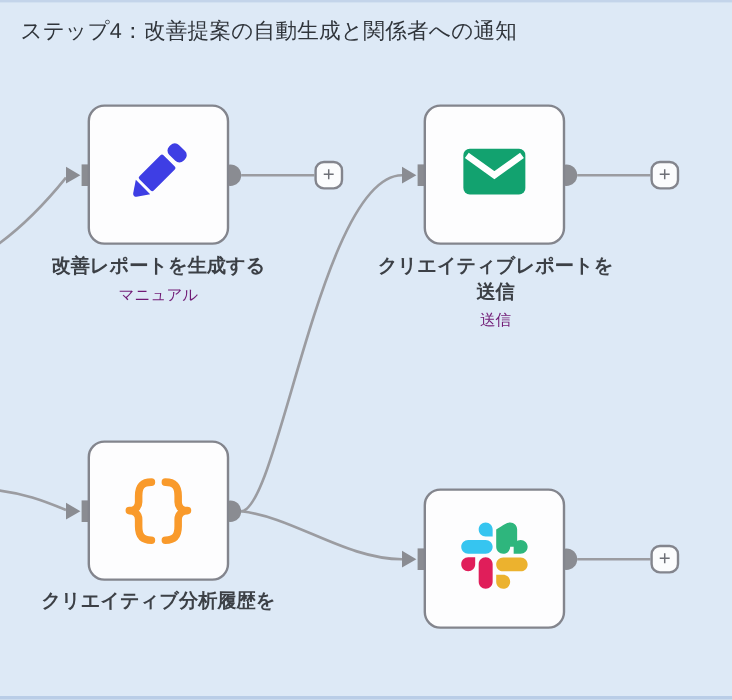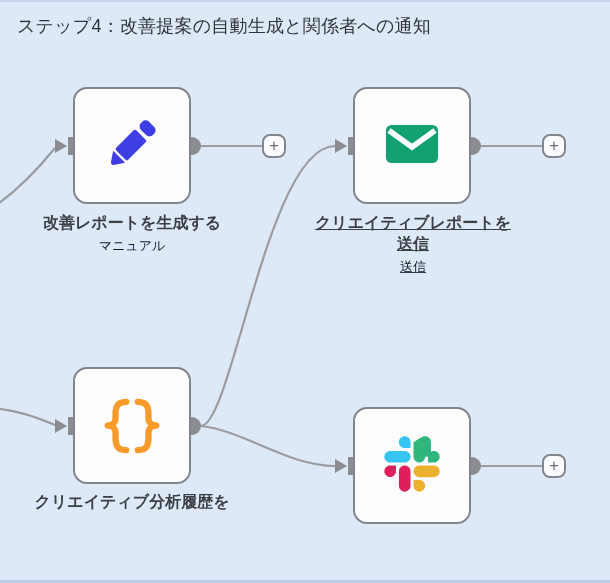--- a/index.html
+++ b/index.html
@@ -32,25 +32,25 @@
     user-select:none;
   }
   .plus-1{left:262px;top:132px;}
   .plus-2{left:542px;top:132px;}
   .plus-3{left:542px;top:452px;}
   .nodelabel{
     position:absolute;width:260px;text-align:center;
     font-size:16px;font-weight:600;color:#3c4046;line-height:21px;
   }
   .label-1{left:2px;top:210px;}
-  .label-2{left:283px;top:210px;text-decoration:underline;}
+  .label-2{left:283px;top:210px;}
   .label-3{left:2px;top:489px;}
   .label-4{left:283px;top:528px;}
   .subtitle{
-    margin-top:5px;font-size:13px;font-weight:400;color:#0f172a;line-height:16px;
+    margin-top:5px;font-size:13px;font-weight:400;color:#701a75;line-height:16px;
   }
   .braces-glyph{display:block;}
 </style>
 </head>
 <body>
 
 <div class="canvas">
 
   <div class="sticky-title">ステップ4：改善提案の自動生成と関係者への通知</div>
 

